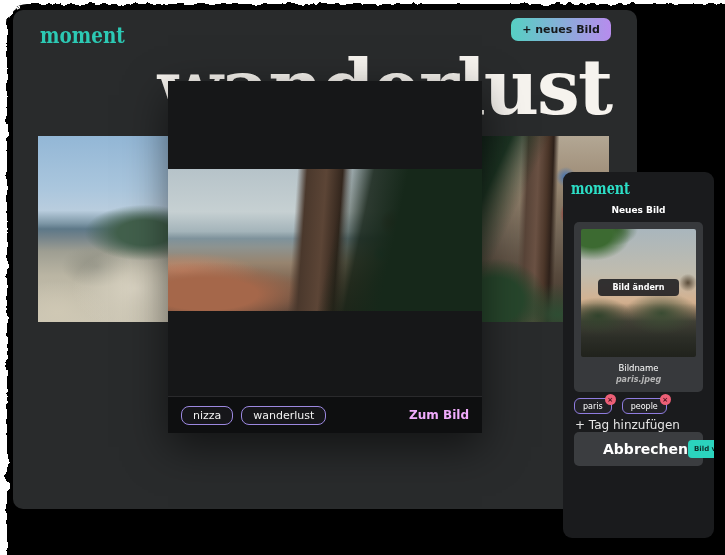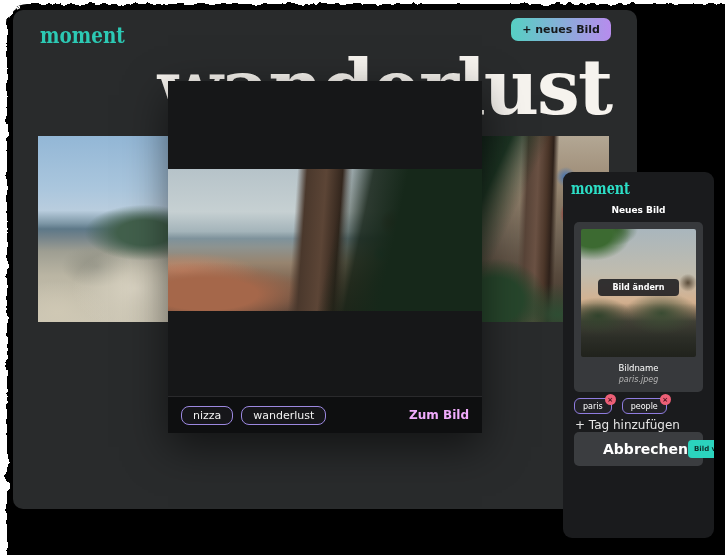--- a/index.html
+++ b/index.html
@@ -66,21 +66,21 @@
       radial-gradient(ellipse 30px 22px at 30% 0%, #2f5527 0%, rgba(47,85,39,0) 75%),
       radial-gradient(circle 9px at 93% 42%, rgba(72,58,40,.85) 0%, rgba(72,58,40,0) 100%),
       radial-gradient(ellipse 45px 25px at 15% 68%, #31432c 0%, rgba(49,67,44,0) 75%),
       radial-gradient(ellipse 50px 28px at 70% 66%, #3a4c33 0%, rgba(58,76,51,0) 75%),
       linear-gradient(180deg, rgba(0,0,0,0) 58%, rgba(52,54,46,.9) 72%, #2c2e27 85%, #20221c 100%),
       linear-gradient(180deg,#a9b6bd 0%,#c0bcae 35%,#d3b292 55%,#c9a07e 66%,#b9987c 75%,#8a8272 100%);}
   .ph-change{position:absolute;top:57px;left:50%;transform:translateX(-50%);background:rgba(28,28,32,.88);
              color:#fff;font-size:8px;font-weight:600;padding:4px 15px;border-radius:4px;white-space:nowrap;
              border:none;font-family:inherit;cursor:pointer;}
   .ph-name{position:absolute;left:0;right:0;top:141px;text-align:center;font-size:8.5px;color:#ffffff;}
-  .ph-file{position:absolute;left:0;right:0;top:153px;text-align:center;font-size:8px;font-style:italic;color:#b5b5b5;}
+  .ph-file{position:absolute;left:0;right:0;top:153px;text-align:center;font-size:8px;font-style:italic;color:#b5b5b5;font-weight:bold;}
   .ph-tags{position:absolute;left:11px;top:226px;display:flex;gap:10px;}
   .ph-chip{position:relative;border:1px solid #8f7ce0;border-radius:6px;padding:2.5px 8px;font-size:8px;
            color:#ffffff;background:#222226;white-space:nowrap;cursor:pointer;}
   .ph-badge{position:absolute;top:-5px;right:-5px;width:11px;height:11px;border-radius:50%;background:#ed5f76;
             color:#41101c;font-size:7px;font-weight:700;display:flex;align-items:center;justify-content:center;cursor:pointer;}
   .ph-addtag{position:absolute;left:12px;top:246px;font-size:12px;color:#e5e5e5;cursor:pointer;}
   .ph-footer{position:absolute;left:11px;top:260px;width:129px;height:34px;background:#3b3d40;border-radius:5px;
              display:flex;align-items:center;box-sizing:border-box;}
   .ph-cancel{margin-left:29px;font-size:14px;font-weight:700;color:#ffffff;background:none;border:none;
              font-family:inherit;cursor:pointer;padding:0;}

